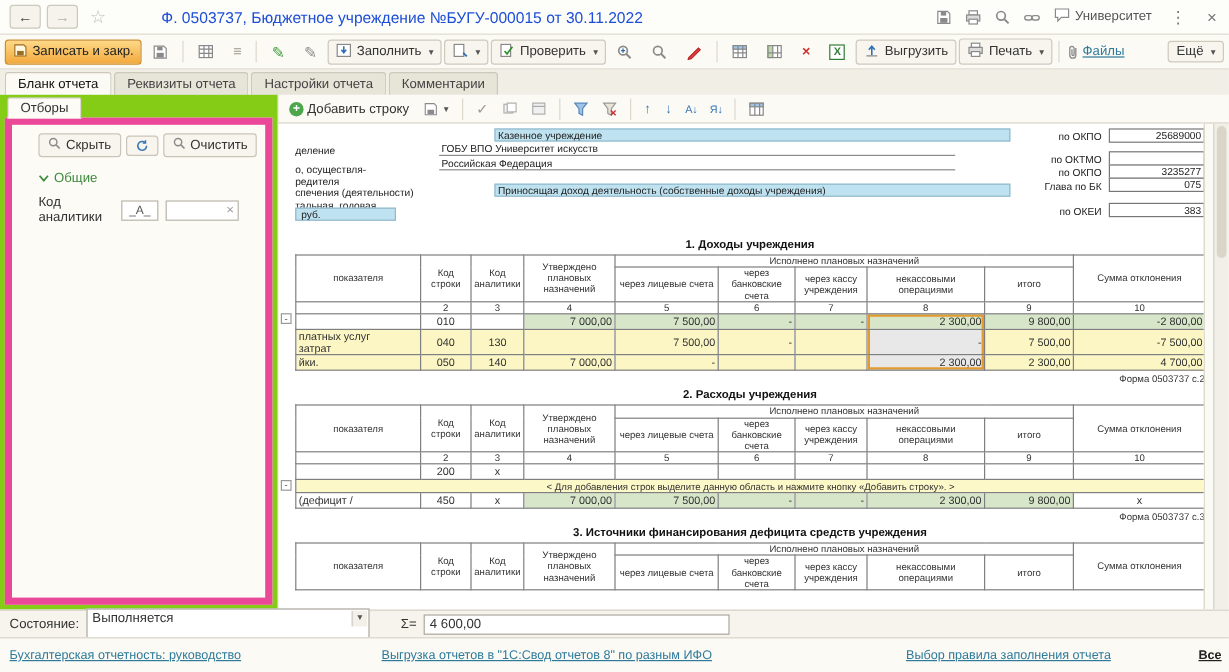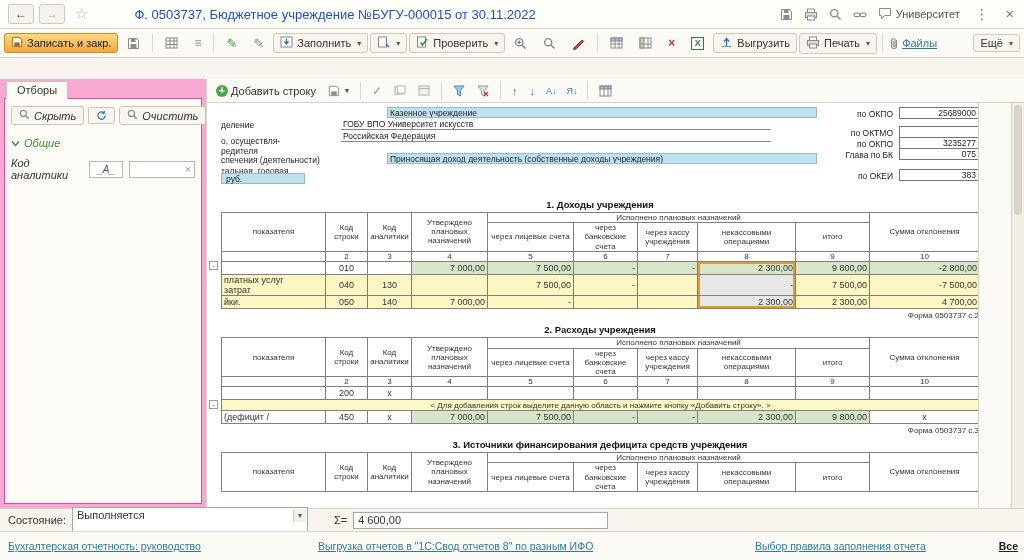--- a/index.html
+++ b/index.html
@@ -43,25 +43,25 @@
   
   .tabsrow { position:absolute; top:58px; left:0; right:0; height:21px; background:#f1eee6;
              display:flex; align-items:flex-end; padding-left:4px; gap:2px; }
   .tab { padding:3px 10px; font-size:11px; border:1px solid #ccc8bb; border-bottom:none;
          border-radius:3px 3px 0 0; background:#e7e4d8; color:#444; }
   .tab.active { background:#fbfaf4; color:#111; }
 
   
   .main { position:absolute; top:79px; left:0; right:0; bottom:52px; display:flex; }
 
-  .leftpanel { width:207px; background:#f9a8d4; border-right:1px solid #d5d1c5; position:relative; }
+  .leftpanel { width:232px; background:#84cc16; border-right:1px solid #d5d1c5; position:relative; }
   .ftab { position:absolute; top:2px; left:6px; padding:2px 10px; border:1px solid #c9c5b9;
           border-bottom:1px solid #fcfbf6; background:#fcfbf6; z-index:2; font-size:11px; border-radius:2px 2px 0 0; }
-  .fframe { position:absolute; top:19px; left:4px; right:4px; bottom:4px; border:1px solid #ec4899;
-            background:#fcfbf6; padding:7px 6px;font-style:italic; }
+  .fframe { position:absolute; top:19px; left:4px; right:4px; bottom:4px; border:6px solid #ec4899;
+            background:#fcfbf6; padding:7px 22px; }
   .fbtnrow { display:flex; gap:4px; align-items:center; }
   .fbtn { display:inline-flex; gap:4px; align-items:center; border:1px solid #c9c5b9; border-radius:3px;
           background:#f7f5ee; padding:2px 7px; font-size:11px; }
   .group { color:#3c8a3c; margin:12px 0 8px; font-size:11px; display:flex; align-items:center; gap:4px; }
   .frow { display:flex; align-items:center; gap:6px; }
   .cmpbox { width:36px; height:17px; border:1px solid #b9b5a9; background:#fff; text-align:center;
             font-size:10px; line-height:15px; color:#555; }
   .valbox { width:72px; height:17px; border:1px solid #b9b5a9; background:#fff; position:relative; }
   .valx { position:absolute; right:3px; top:1px; color:#999; font-size:11px; }
 
@@ -300,20 +300,26 @@
         </svg>
       </span>
     <span class="filelink">Файлы</span>
     <span class="spacer"></span>
     <button class="btn framed">
         <span>Ещё</span>
         <span class="caret">▾</span>
       </button>
   </div>
 
+  <div class="tabsrow">
+    <span class="tab active">Бланк отчета</span>
+    <span class="tab">Реквизиты отчета</span>
+    <span class="tab">Настройки отчета</span>
+    <span class="tab">Комментарии</span>
+  </div>
 
   <div class="main">
 
     <div class="leftpanel">
       <div class="ftab">Отборы</div>
       <div class="fframe">
         <div class="fbtnrow">
           <span class="fbtn">
             <span><svg width="11" height="11" viewBox="0 0 13 13">
                   <circle cx="5.2" cy="5.2" r="3.6" fill="none" stroke="#8a8a8a" stroke-width="1.4"></circle>

